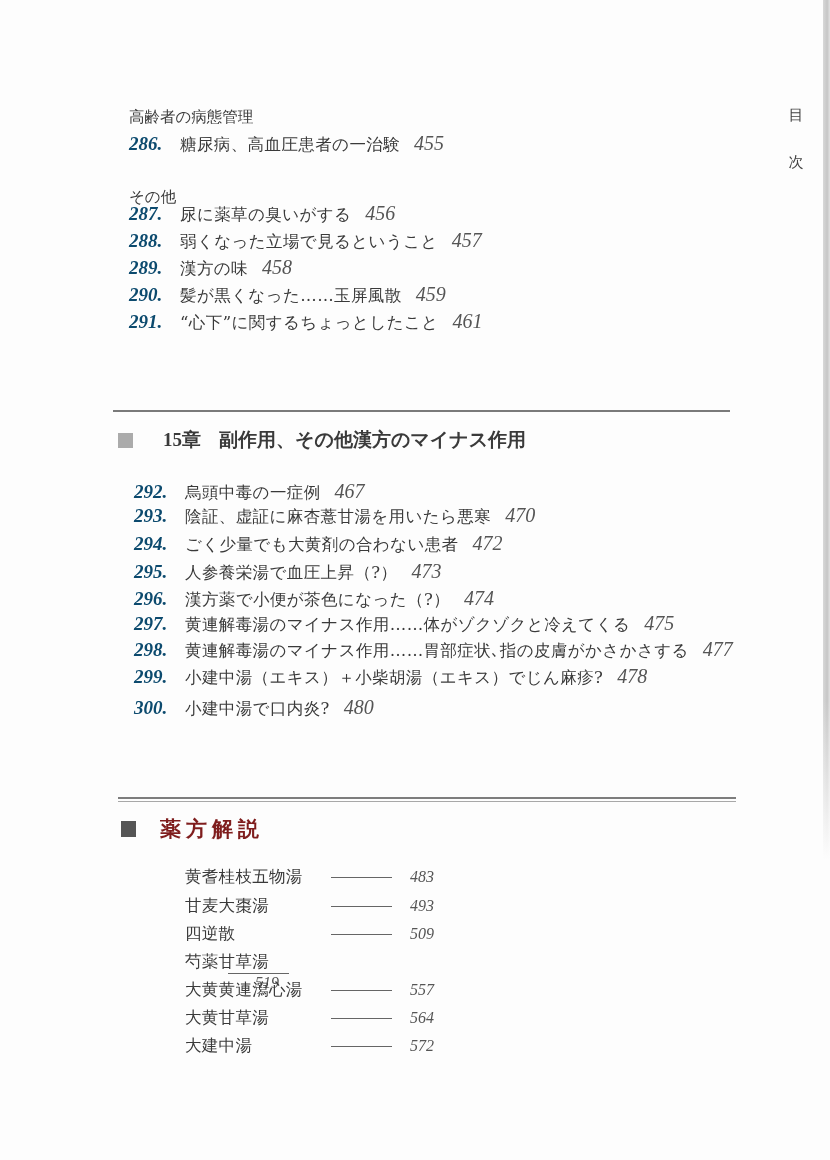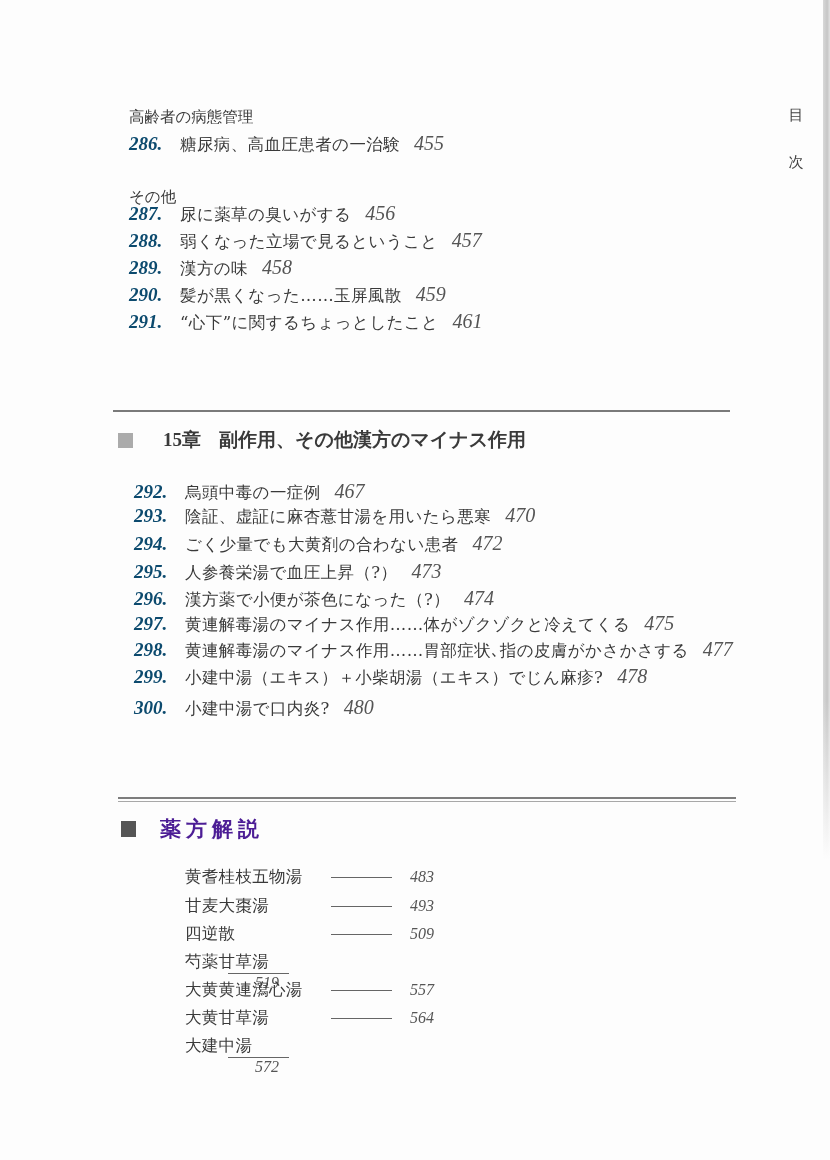--- a/index.html
+++ b/index.html
@@ -40,21 +40,21 @@
   .chapter-head {
     left: 118px; top: 427px; font-size: 19px; font-weight: bold; color: #3a3a3a;
     display: flex; align-items: center;
   }
   .chapter-head .sq {
     width: 15px; height: 15px; background: #ababab; display: inline-block; margin-right: 30px;
   }
   .chapter-head .chap-no { margin-right: 18px; font-family: "Liberation Serif", serif; }
   .sec-head {
     left: 121px; top: 815px; font-family: "DejaVu Sans", sans-serif; font-size: 21px;
-    font-weight: bold; color: #4c1d95; display: flex; align-items: center; letter-spacing: 5px;
+    font-weight: bold; color: #7f1d1d; display: flex; align-items: center; letter-spacing: 5px;
   }
   .sec-head .sq {
     width: 15px; height: 16px; background: #555; display: inline-block; margin-right: 24px;
   }
   .rx-row { left: 185px; font-size: 16.5px; color: #3a3a3a; display: flex; align-items: center; justify-content: space-between; }
   .rx-row .rx-name { width: 146px; letter-spacing: 0.3px; }
   .rx-row .leader { width: 61px; height: 1px; background: #666; display: inline-block; }
   .rx-row .rx-page {
     font-family: "Liberation Serif", serif; font-style: italic; font-size: 16px; color: #555;
     margin-left: 18px;
@@ -154,17 +154,17 @@
 <div class="abs rx-row" style="top:979px;">
   <span class="rx-name">大黄黄連瀉心湯</span>
     <span class="leader"></span>
     <span class="rx-page">557</span>
 </div>
 <div class="abs rx-row" style="top:1007px;">
   <span class="rx-name">大黄甘草湯</span>
     <span class="leader"></span>
     <span class="rx-page">564</span>
 </div>
-<div class="abs rx-row" style="top:1035px;flex-direction:column;">
+<div class="abs rx-row" style="top:1035px;">
   <span class="rx-name">大建中湯</span>
     <span class="leader"></span>
     <span class="rx-page">572</span>
 </div>
 
 </body></html>

